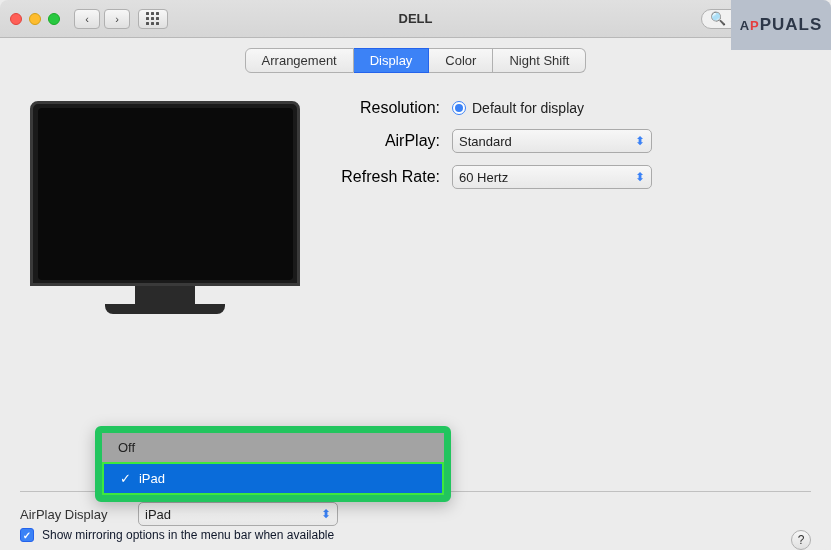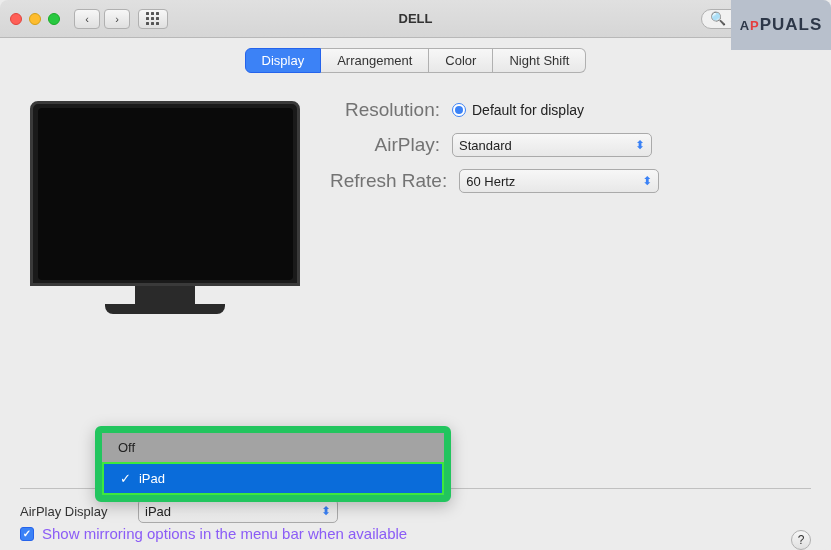--- a/index.html
+++ b/index.html
@@ -181,22 +181,22 @@
     }
     .setting-row {
       display: flex;
       align-items: center;
       margin-bottom: 12px;
     }
     .setting-label {
       text-align: right;
       min-width: 110px;
       margin-right: 12px;
-      color: #737373;
-      font-size: 19px;
+      color: #000000;
+      font-size: 16px;
     }
     .radio-group {
       display: flex;
       flex-direction: column;
       gap: 5px;
     }
     .radio-option {
       display: flex;
       align-items: center;
       gap: 6px;
@@ -312,21 +312,21 @@
       height: 14px;
       background: #3b82f6;
       border: 1px solid #2563eb;
       border-radius: 3px;
       display: flex;
       align-items: center;
       justify-content: center;
       flex-shrink: 0;
     }
     .checkmark { color: white; font-size: 10px; font-weight: bold; }
-    .mirroring-text { font-size: 15px; color: #8b5cf6; }
+    .mirroring-text { font-size: 12px; color: #0f172a; }
     .gather-btn {
       position: absolute;
       right: 50px;
       bottom: 0;
       padding: 5px 14px;
       background: linear-gradient(to bottom, #f7f7f7, #e0e0e0);
       border: 1px solid #b0b0b0;
       border-radius: 5px;
       font-size: 13px;
       color: #222;
@@ -400,22 +400,22 @@
       <input type="text" placeholder="Search" style="">
     </div>
     <div class="watermark">
       <span style="color:#2d3748; font-size:13px; font-weight:900;">A</span>
         <span style="color:#e53e3e; font-size:13px; font-weight:900;">P</span>
         <span style="color:#2d3748; font-size:17px; font-weight:700;">PUALS</span>
     </div>
   </div>
 
   <div class="tabs-bar">
+    <div class="tab">Arrangement</div>
     <div class="tab active">Display</div>
-    <div class="tab">Arrangement</div>
     <div class="tab">Color</div>
     <div class="tab">Night Shift</div>
   </div>
 
   <div class="content">
 
     <div class="display-preview">
       <div class="monitor-outer">
         <div class="monitor-screen"></div>
       </div>

